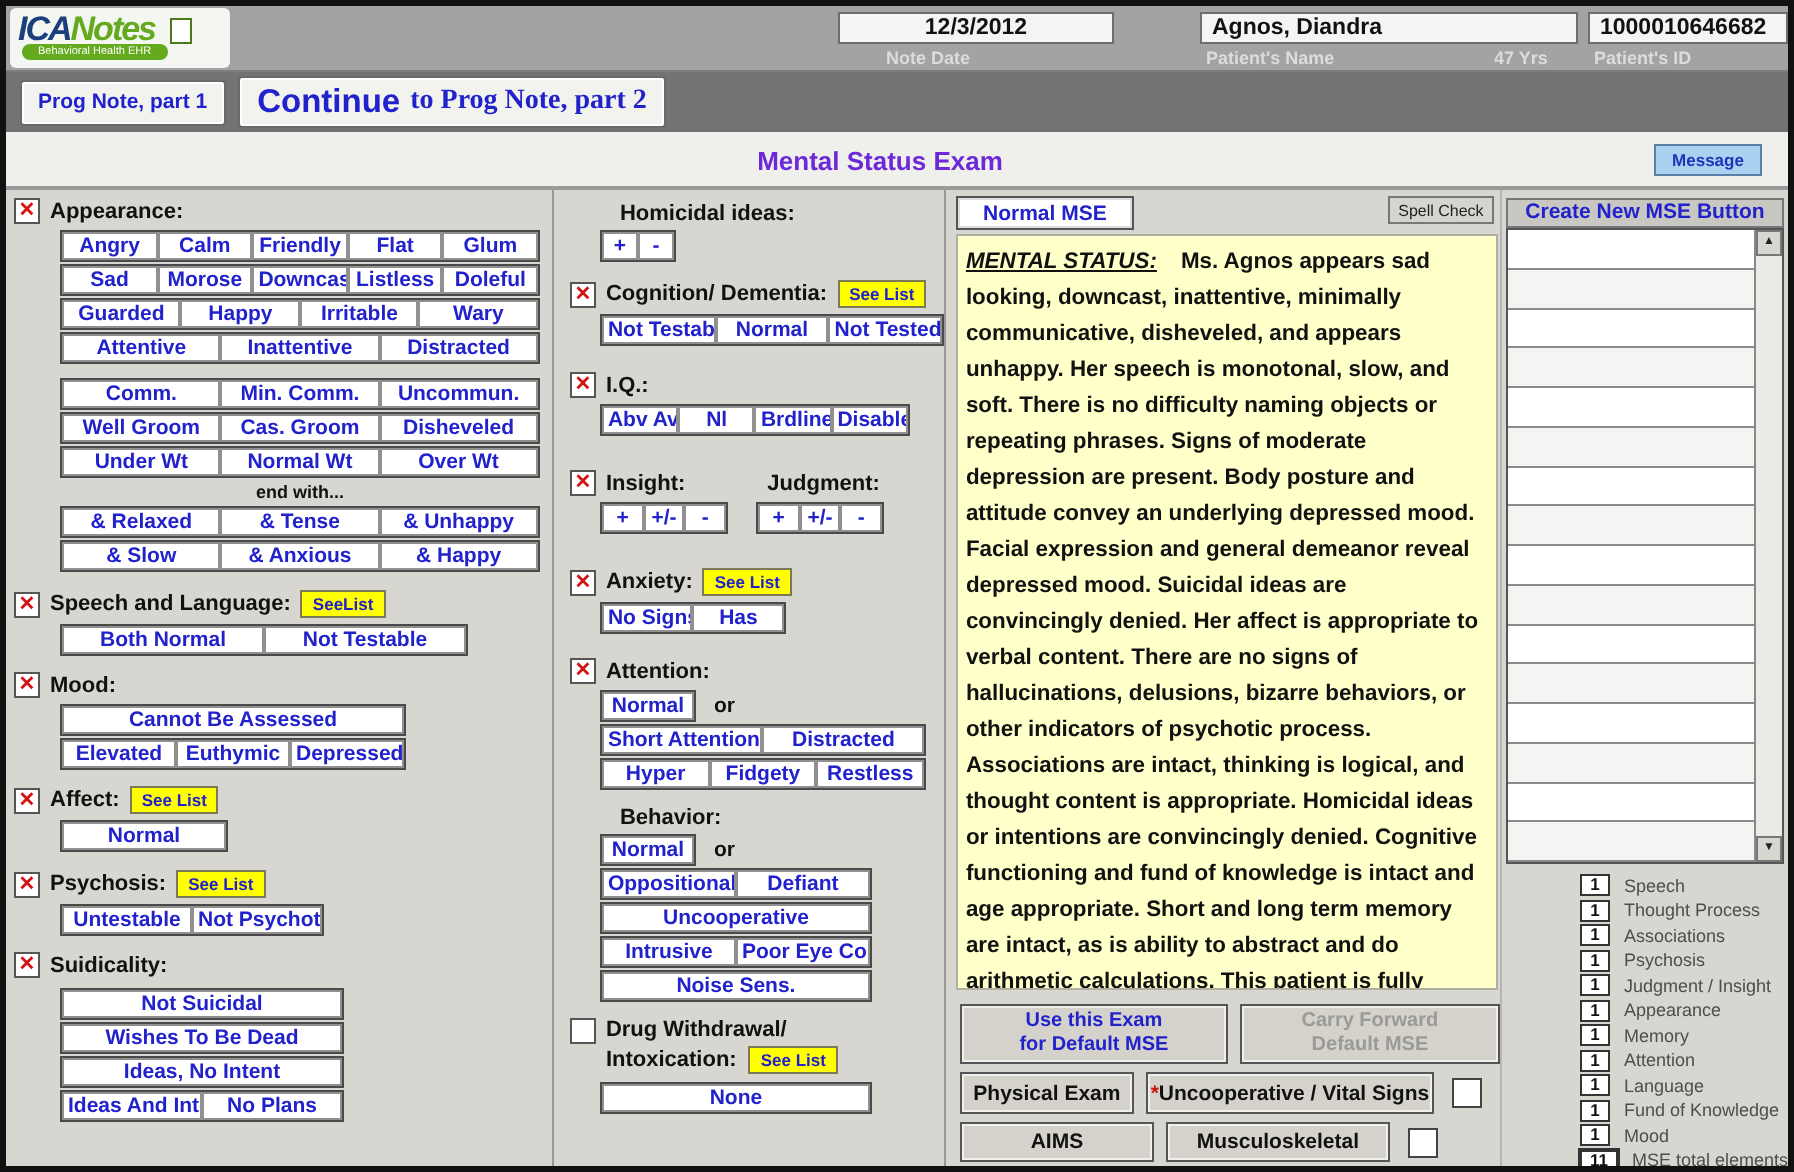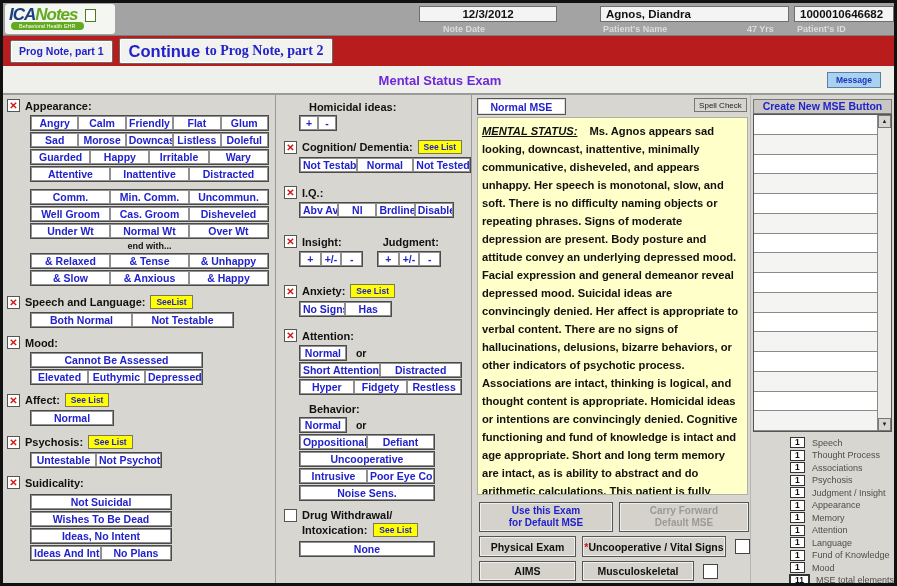--- a/index.html
+++ b/index.html
@@ -19,21 +19,21 @@
   .hfield { position:absolute; top:3px; height:16px; background:#f4f4f4; border:1px solid #6e6e6e; font-weight:bold; font-size:11.5px; color:#111; padding:1px 5px; white-space:nowrap; overflow:hidden; }
   .hlabel { position:absolute; top:21px; color:#dcdcdc; font-weight:bold; font-size:9px; white-space:nowrap; }
   .f-date { left:416px; width:138px; text-align:center; }
   .l-date { left:440px; }
   .f-name { left:597px; width:189px; }
   .l-name { left:600px; }
   .l-age  { left:744px; }
   .f-id   { left:791px; width:100px; }
   .l-id   { left:794px; }
   
-  .navrow { position:relative; height:30px; background:#b91c1c; display:flex; align-items:center; }
+  .navrow { position:relative; height:30px; background:#737373; display:flex; align-items:center; }
   .navbtn { background:#f2f2ef; border:1px solid #6a6a6a; box-shadow:0 0 0 1px #fff inset; border-radius:2px; cursor:pointer; font-family:inherit; }
   .btn-prog { margin-left:7px; height:23px; padding:0 8px; color:#2222cc; font-weight:bold; font-size:10.5px; }
   .btn-continue { margin-left:6px; height:26px; padding:0 9px; display:flex; align-items:center; gap:5px; }
   .cont-big { color:#2222cc; font-weight:bold; font-size:16.5px; }
   .cont-small { color:#2222cc; font-weight:bold; font-size:14px;font-family:Liberation Serif, serif; }
   
   .titlerow { position:relative; height:29px; background:#efefec; border-bottom:2px solid #9a9a9a; }
   .page-title { position:absolute; left:0; right:17px; top:7px; text-align:center; font-weight:bold; font-size:13px; color:#6d28d9; }
   .btn-message { position:absolute; right:13px; top:6px; width:54px; height:16px; background:#a9d2f0; border:1px solid #5a80a8; color:#2233bb; font-weight:bold; font-size:8.5px; cursor:pointer; font-family:inherit; }
   
@@ -405,21 +405,21 @@
       <div class="note-area">
         <span class="note-heading">MENTAL STATUS:</span><span class="note-body">Ms. Agnos appears sad looking, downcast, inattentive, minimally communicative, disheveled, and appears unhappy. Her speech is monotonal, slow, and soft. There is no difficulty naming objects or repeating phrases. Signs of moderate depression are present. Body posture and attitude convey an underlying depressed mood. Facial expression and general demeanor reveal depressed mood. Suicidal ideas are convincingly denied. Her affect is appropriate to verbal content. There are no signs of hallucinations, delusions, bizarre behaviors, or other indicators of psychotic process. Associations are intact, thinking is logical, and thought content is appropriate. Homicidal ideas or intentions are convincingly denied. Cognitive functioning and fund of knowledge is intact and age appropriate. Short and long term memory are intact, as is ability to abstract and do arithmetic calculations. This patient is fully oriented. Vocabulary and fund of knowledge indicate cognitive functioning in the normal range. Insight into problems is fair. Social judgment is fair. There are no signs of anxiety. She is easily distracted. Ms. Agnos made poor eye contact during the examination.</span>
       </div>
       <div class="note-btns" style="margin-top:7px;gap:6px">
         <button class="btn-gray two-line blue-txt" style="width:134px">Use this Exam
 for Default MSE</button>
         <button class="btn-gray two-line disabled" style="width:130px">Carry Forward
 Default MSE</button>
       </div>
       <div class="note-btns" style="margin-top:4px;gap:6px">
-        <button class="btn-gray" style="width:97px;height:21px">Physical Exam</button>
+        <button class="btn-gray" style="width:87px;height:21px">Physical Exam</button>
         <button class="btn-gray" style="width:144px;height:21px"><span class="star">*</span><span>Uncooperative / Vital Signs</span></button>
         <span class="check-sq"></span>
       </div>
       <div class="note-btns" style="margin-top:4px;gap:6px">
         <button class="btn-gray" style="width:97px;height:20px">AIMS</button>
         <button class="btn-gray" style="width:112px;height:20px">Musculoskeletal</button>
         <span class="check-sq"></span>
       </div>
     </div>
 

